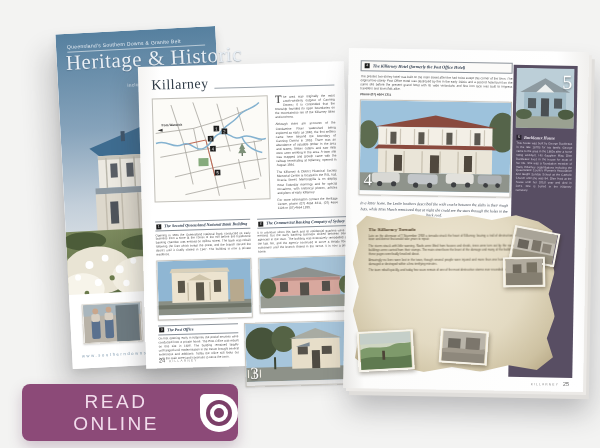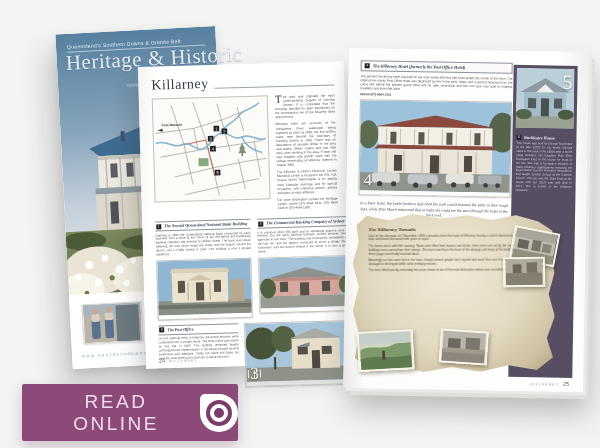--- a/index.html
+++ b/index.html
@@ -98,21 +98,21 @@
       filter:drop-shadow(2px 4px 5px rgba(60,50,30,.35));
       padding:13px 14px 10px 16px; }
   .parch-title { font-size:4.8px; font-weight:700; color:#50402a; margin-bottom:2.5px; }
   .parch-body { font-family:"Liberation Sans",sans-serif; font-size:2.9px; line-height:1.35;
       color:#5c5340; text-align:justify; width:160px; }
   .parch-body p { margin-bottom:2.5px; }
   .old-photo { position:absolute; border:2px solid #f6f3ea; box-shadow:1px 2px 4px rgba(40,30,10,.4); z-index:5; }
 
   
   .read-online { position:absolute; left:22px; top:384px; width:216px; height:57px; z-index:8;
-      background:#8c4a78; border-radius:2px; border:none; cursor:pointer;
+      background:#8c4a78; border-radius:8px; border:none; cursor:pointer;
       display:flex; align-items:center; justify-content:flex-start; gap:16px; padding-left:26px;
       box-shadow:0 6px 14px rgba(100,50,90,.25); }
   .read-online .label { font-family:"Liberation Sans",sans-serif; font-size:19px; font-weight:400;
       letter-spacing:2.5px; color:#f2dcec; }
   .issuu-icon { width:38px; height:38px; background:#ffffff; position:relative; flex:none;
       border-radius:5px 50% 50% 50%; }
   .issuu-icon .ring { position:absolute; left:6px; top:6px; width:26px; height:26px; border-radius:50%;
       background:#7b3e68; }
   .issuu-icon .ring .inner { position:absolute; left:4px; top:4px; width:18px; height:18px;
       border-radius:50%; border:4px solid #ffffff; background:#7b3e68; }

